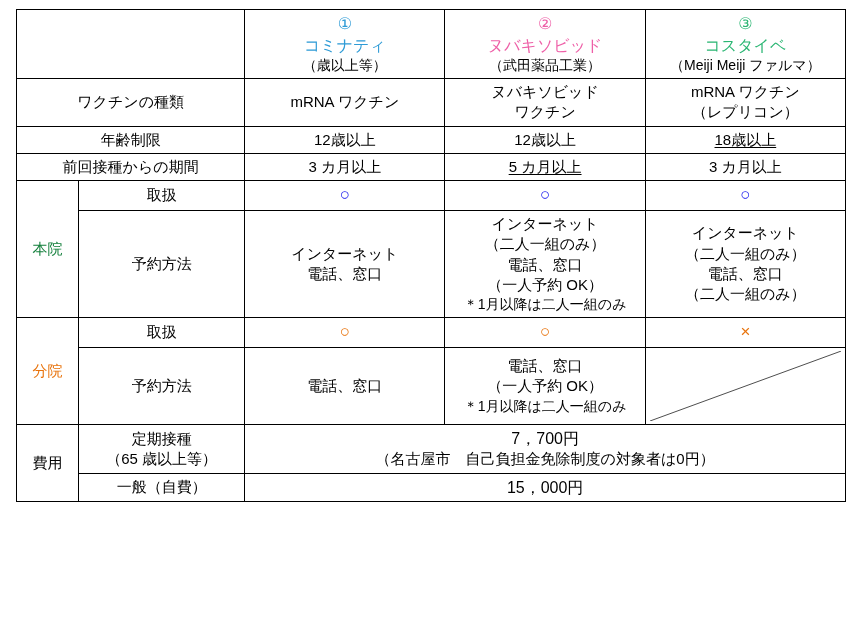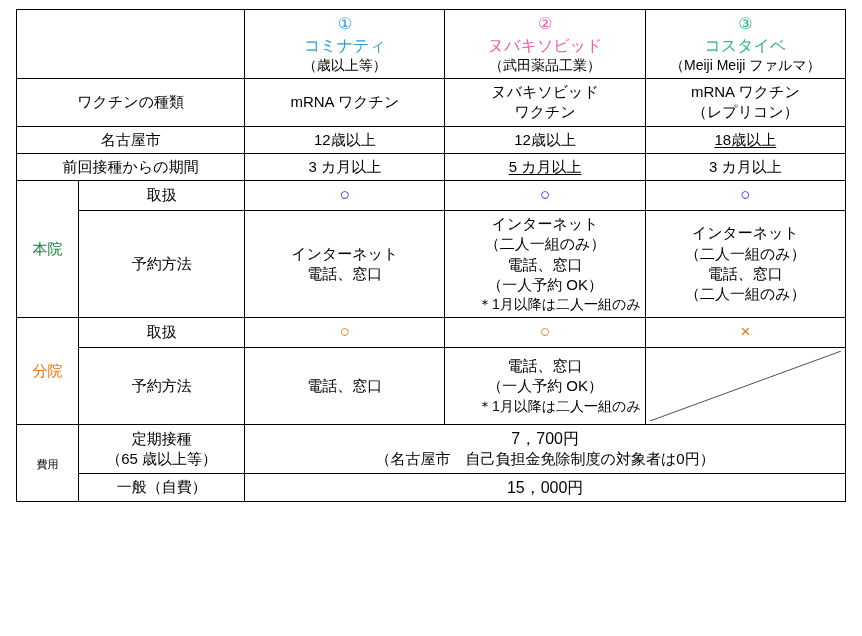--- a/index.html
+++ b/index.html
@@ -47,26 +47,26 @@
 
   .rowlabel { font-size: 15px; }
   .underline { text-decoration: underline; text-underline-offset: 2px; }
 
   .mark-blue { color: #2222ee; font-size: 17px; }
   .mark-orange { color: #e8730c; font-size: 17px; }
   .mark-x { color: #e8730c; font-size: 17px; }
 
   .side-honin { color: #15803d; font-weight: normal; font-size: 15px; }
   .side-bunin { color: #e8730c; font-weight: normal; font-size: 15px; }
-  .side-hiyou { color: #000000; font-size: 11px; }
+  .side-hiyou { color: #000000; font-size: 15px; }
 
   .cell-lines span { display: block; }
   .nowrap { white-space: nowrap; }
 
-  .small { font-size: 14px; text-align: right; }
+  .small { font-size: 14px; }
 
   .diag {
     position: relative;
     padding: 0;
   }
   .diag svg {
     display: block;
     width: 100%;
     height: 100%;
   }
@@ -147,21 +147,21 @@
         </td>
         <td>
           <div class="cell-lines">
             <span>mRNA ワクチン</span>
             <span>（レプリコン）</span>
           </div>
         </td>
       </tr>
 
       <tr>
-        <td colspan="2" class="rowlabel">名古屋市</td>
+        <td colspan="2" class="rowlabel">年齢制限</td>
         <td>12歳以上</td>
         <td>12歳以上</td>
         <td><span class="underline">18歳以上</span></td>
       </tr>
 
       <tr>
         <td colspan="2" class="rowlabel">前回接種からの期間</td>
         <td>3 カ月以上</td>
         <td><span class="underline">5 カ月以上</span></td>
         <td>3 カ月以上</td>

